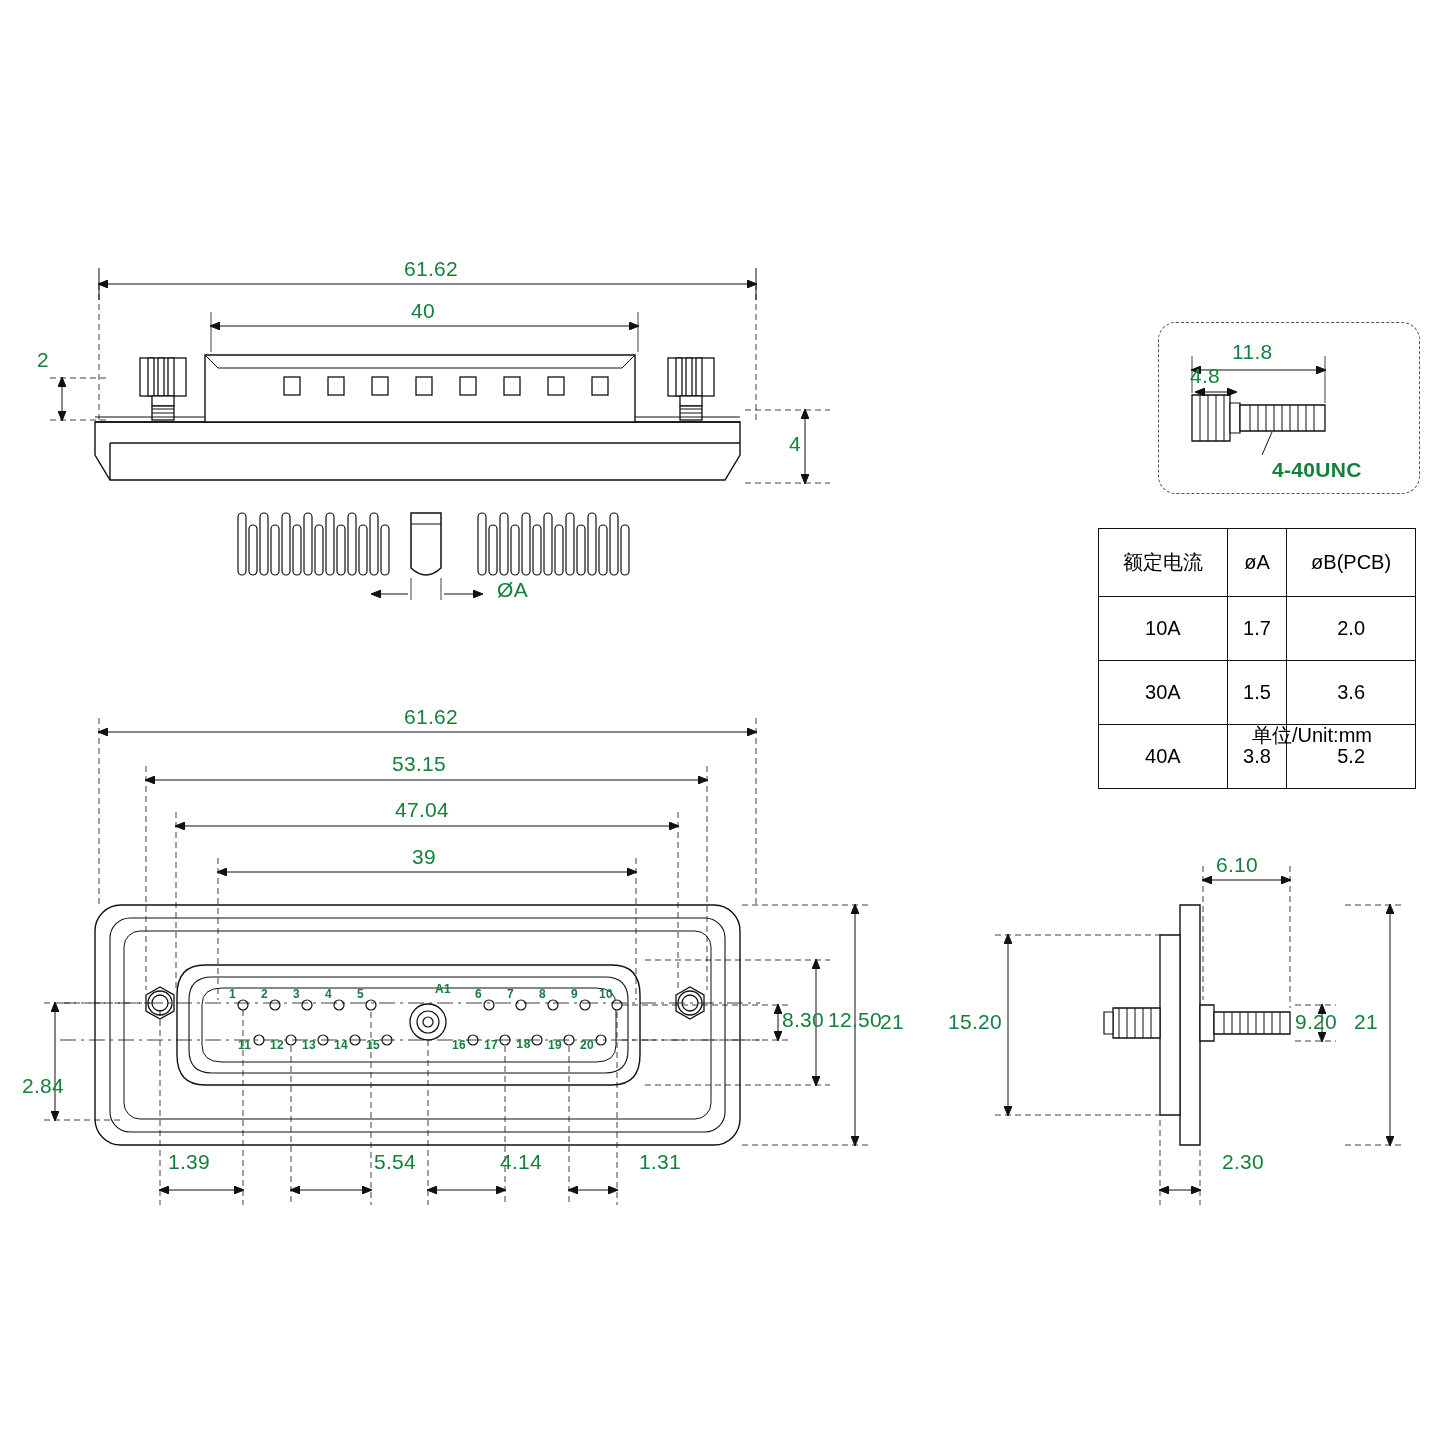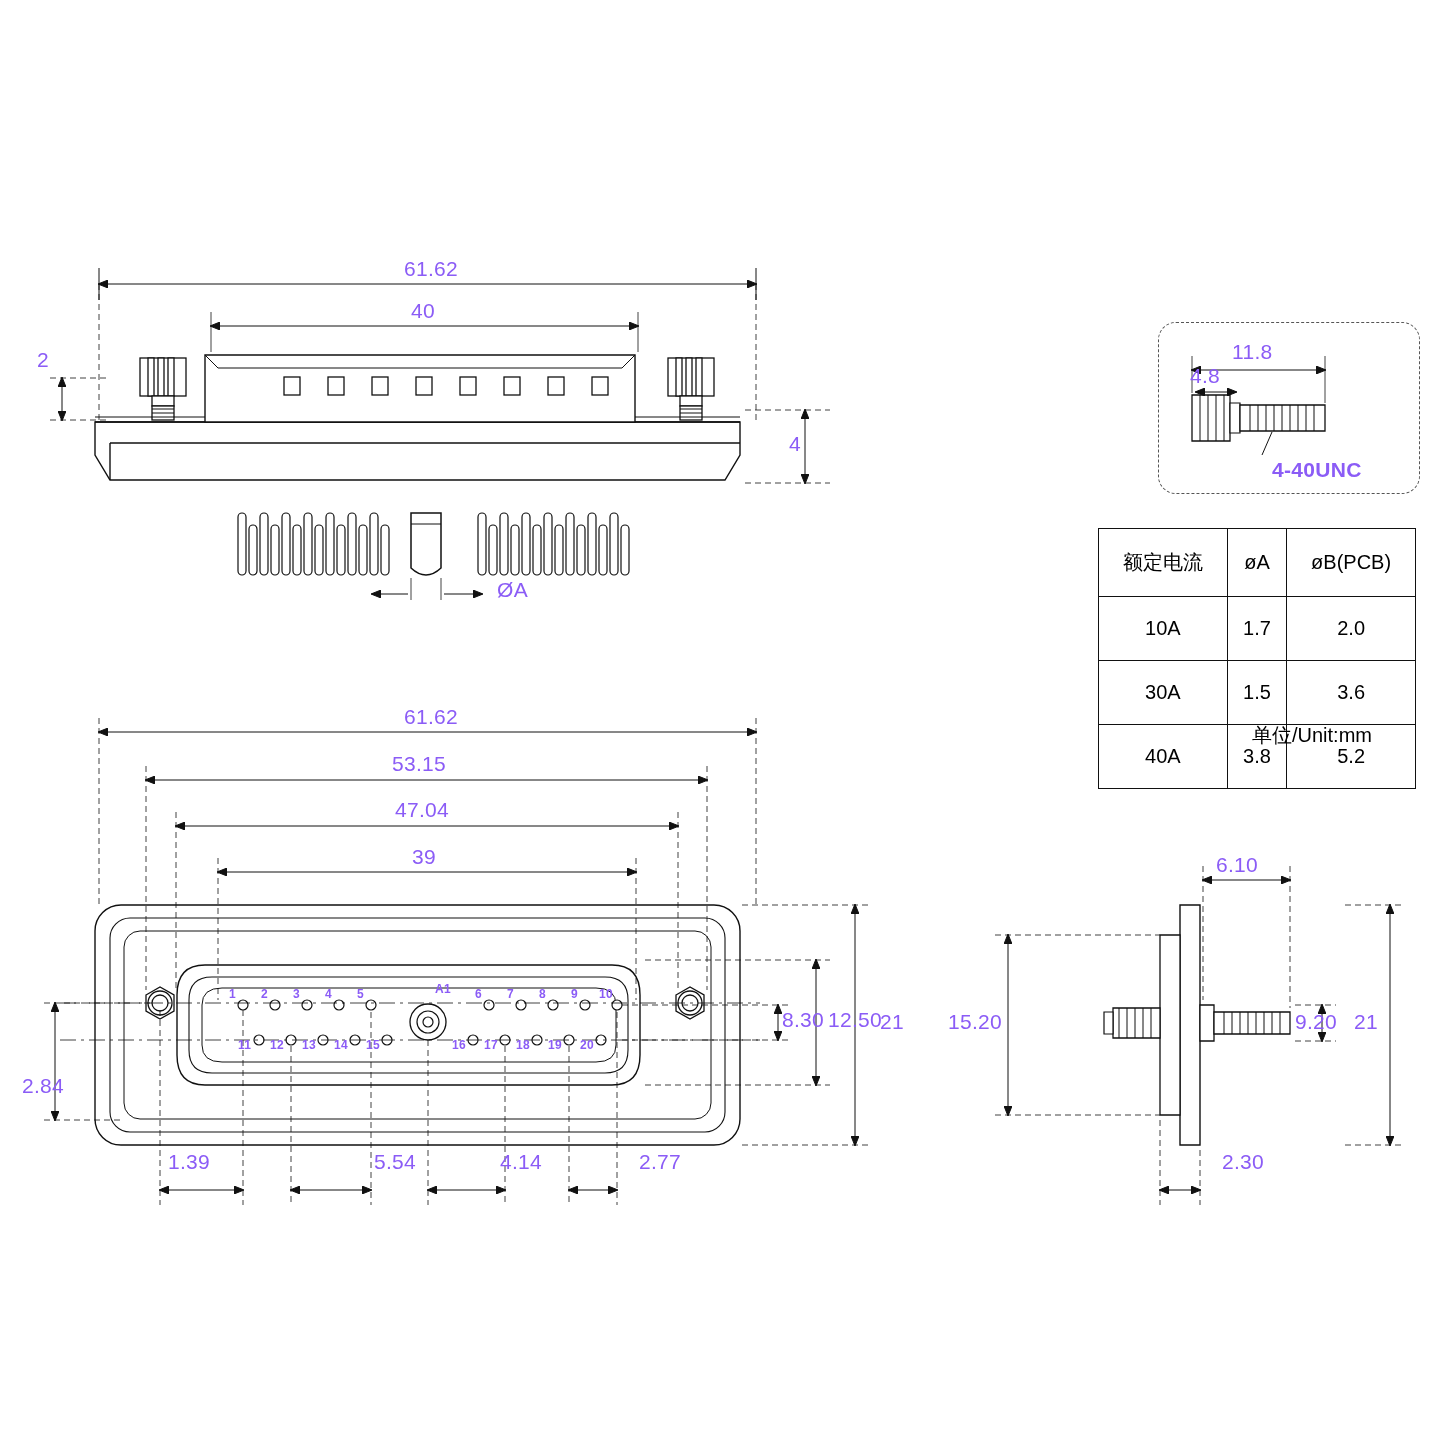--- a/index.html
+++ b/index.html
@@ -1,18 +1,18 @@
 <!DOCTYPE html>
 <html><head>
 <meta charset="utf-8">
 <style>
   html,body{margin:0;padding:0;background:#ffffff;}
   body{width:1440px;height:1440px;position:relative;font-family:"Liberation Sans",sans-serif;color:#000;}
   .stage{position:absolute;left:0;top:0;width:1440px;height:1440px;}
-  .lbl{position:absolute;font-size:21px;color:#8b5cf6;white-space:nowrap;letter-spacing:.3px;}
+  .lbl{position:absolute;font-size:21px;color:#15803d;white-space:nowrap;letter-spacing:.3px;}
   .lbl.xs{font-size:12px;font-weight:bold;}
   svg{position:absolute;left:0;top:0;overflow:visible;}
   .tbl{position:absolute;border-collapse:collapse;font-size:20px;}
   .tbl td,.tbl th{border:1px solid #111;padding:20px 8px;text-align:center;font-weight:normal;}
   .watermark{position:absolute;font-size:46px;color:#d8d8d8;font-style:italic;font-weight:bold;letter-spacing:2px;}
   .unitlbl{position:absolute;font-size:20px;}
   .dashbox{position:absolute;border:1px dashed #555;border-radius:18px;}
 </style>
 </head>
 <body>
@@ -317,21 +317,21 @@
   <div class="lbl" style="left:392px;top:752px;">53.15</div>
   <div class="lbl" style="left:395px;top:798px;">47.04</div>
   <div class="lbl" style="left:412px;top:845px;">39</div>
   <div class="lbl" style="left:880px;top:1010px;">21</div>
   <div class="lbl" style="left:828px;top:1008px;">12.50</div>
   <div class="lbl" style="left:782px;top:1008px;">8.30</div>
   <div class="lbl" style="left:22px;top:1074px;">2.84</div>
   <div class="lbl" style="left:168px;top:1150px;">1.39</div>
   <div class="lbl" style="left:374px;top:1150px;">5.54</div>
   <div class="lbl" style="left:500px;top:1150px;">4.14</div>
-  <div class="lbl" style="left:639px;top:1150px;">2.77</div>
+  <div class="lbl" style="left:639px;top:1150px;">1.31</div>
 
   <div class="lbl" style="left:1216px;top:853px;">6.10</div>
   <div class="lbl" style="left:948px;top:1010px;">15.20</div>
   <div class="lbl" style="left:1295px;top:1010px;">9.20</div>
   <div class="lbl" style="left:1354px;top:1010px;">21</div>
   <div class="lbl" style="left:1222px;top:1150px;">2.30</div>
 
   <div class="lbl" style="left:1232px;top:340px;">11.8</div>
   <div class="lbl" style="left:1190px;top:364px;">4.8</div>
   <div class="lbl" style="left:1272px;top:458px;font-weight:bold;">4-40UNC</div>
@@ -349,21 +349,21 @@
   <div class="lbl xs" style="left:571px;top:987px;">9</div>
   <div class="lbl xs" style="left:599px;top:987px;">10</div>
 
   <div class="lbl xs" style="left:238px;top:1038px;">11</div>
   <div class="lbl xs" style="left:270px;top:1038px;">12</div>
   <div class="lbl xs" style="left:302px;top:1038px;">13</div>
   <div class="lbl xs" style="left:334px;top:1038px;">14</div>
   <div class="lbl xs" style="left:366px;top:1038px;">15</div>
   <div class="lbl xs" style="left:452px;top:1038px;">16</div>
   <div class="lbl xs" style="left:484px;top:1038px;">17</div>
-  <div class="lbl xs" style="left:516px;top:1038px;">18</div>
+  <div class="lbl xs" style="left:516px;top:1038px;font-family:Liberation Mono, monospace;">18</div>
   <div class="lbl xs" style="left:548px;top:1038px;">19</div>
   <div class="lbl xs" style="left:580px;top:1038px;">20</div>
 
   <div class="lbl xs" style="left:435px;top:982px;">A1</div>
 
 
   <table class="tbl" style="left:1098px;top:528px;width:318px;">
     <thead>
       <tr>
         <th>额定电流</th>

